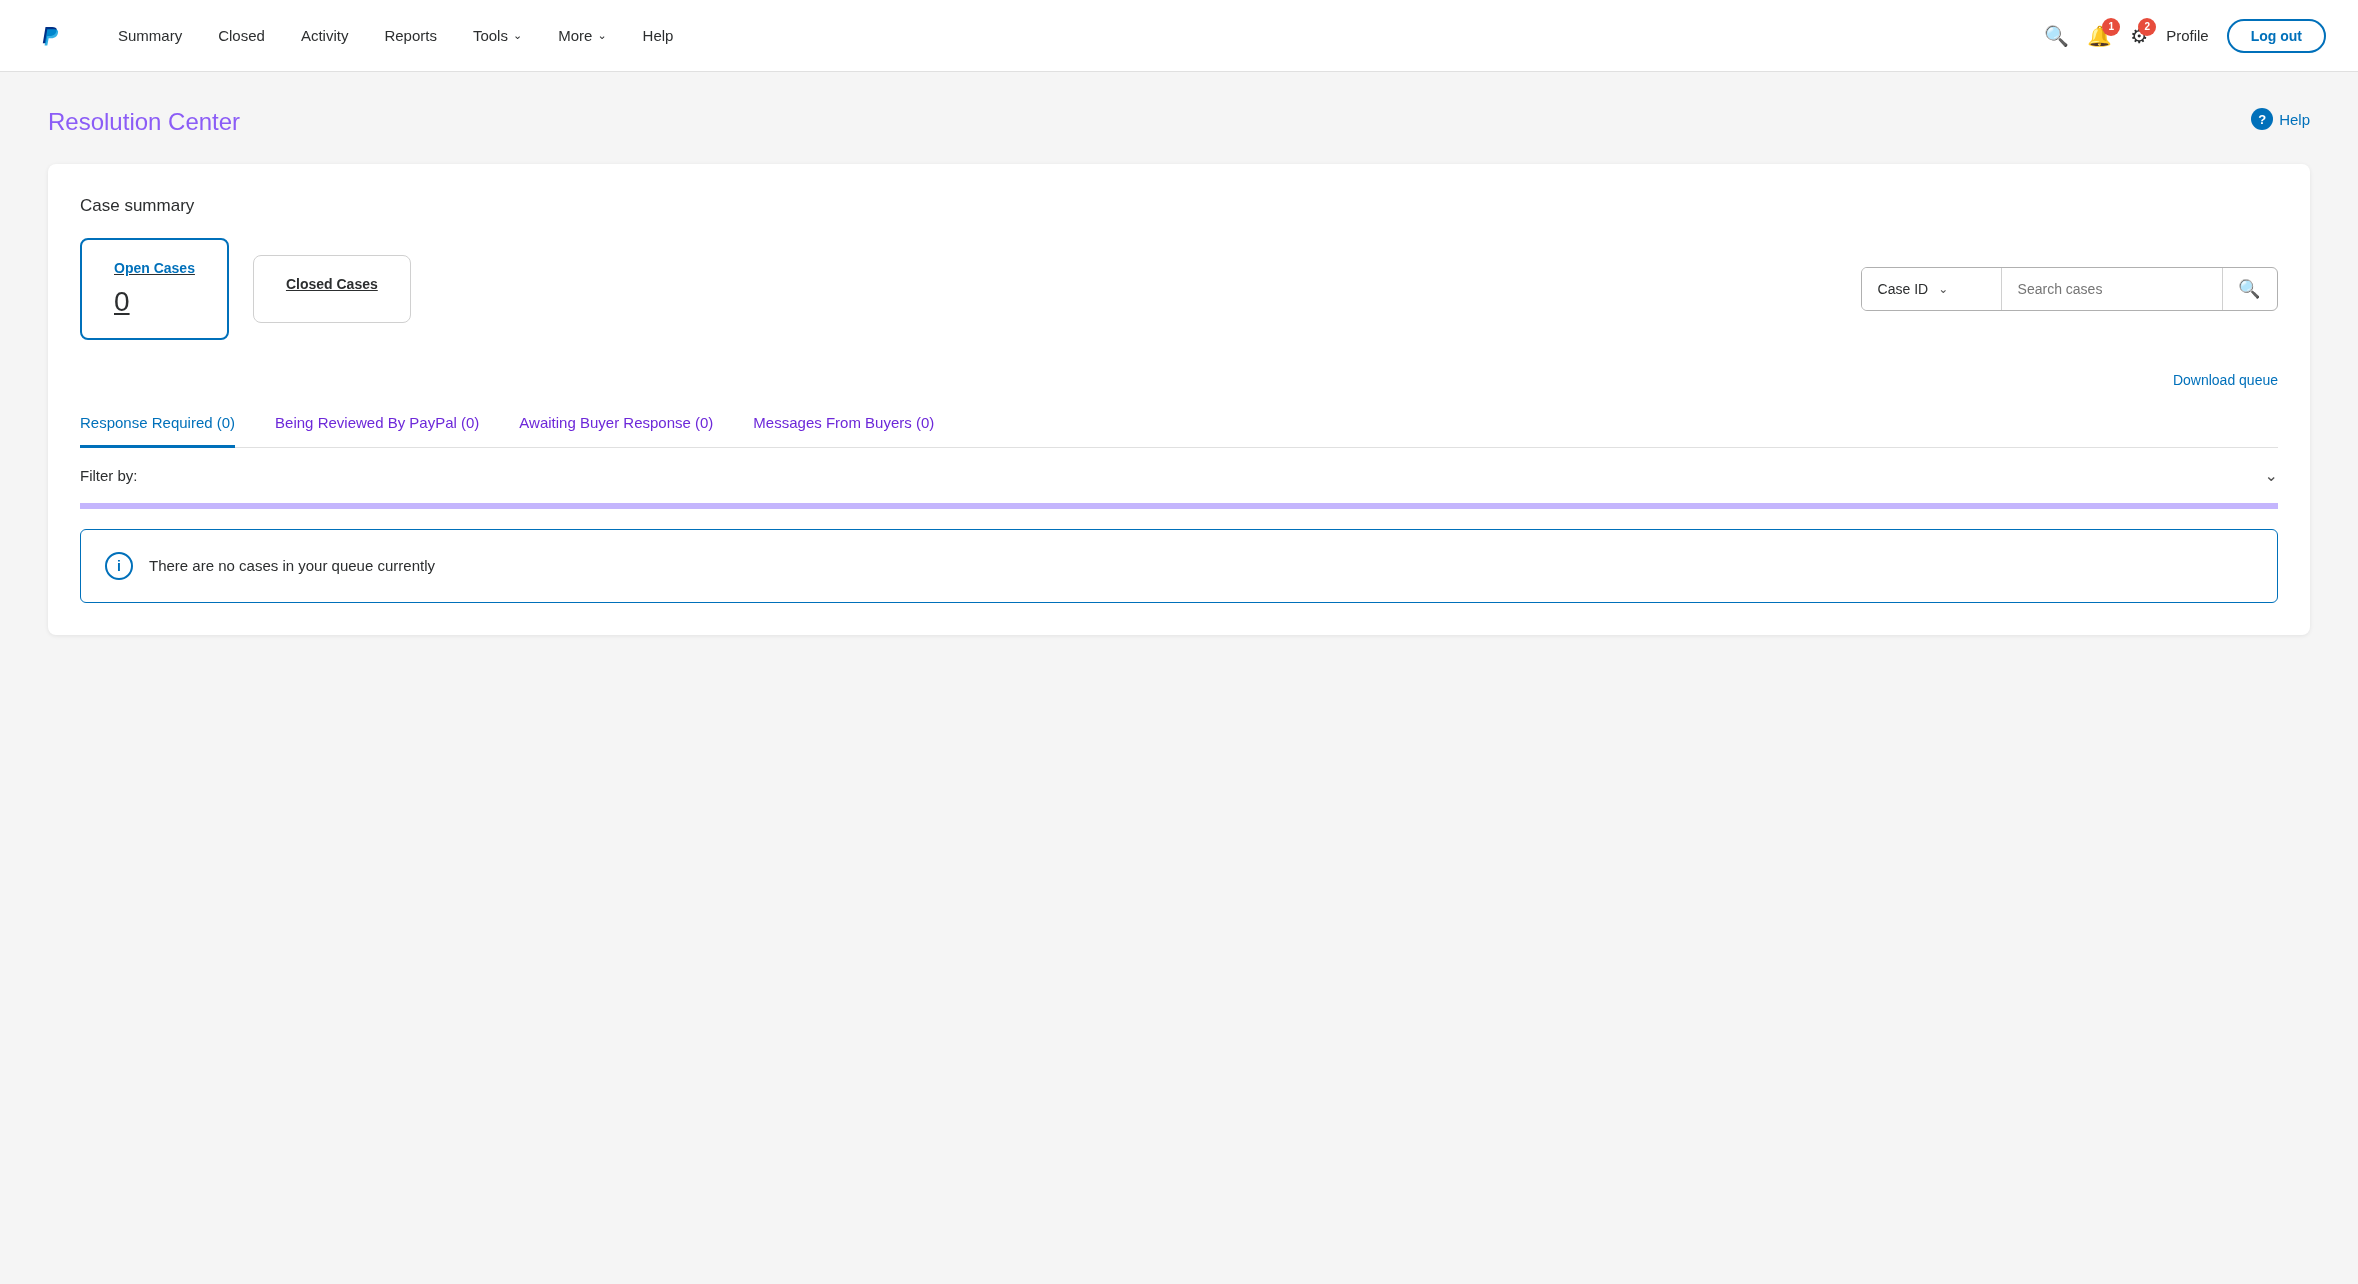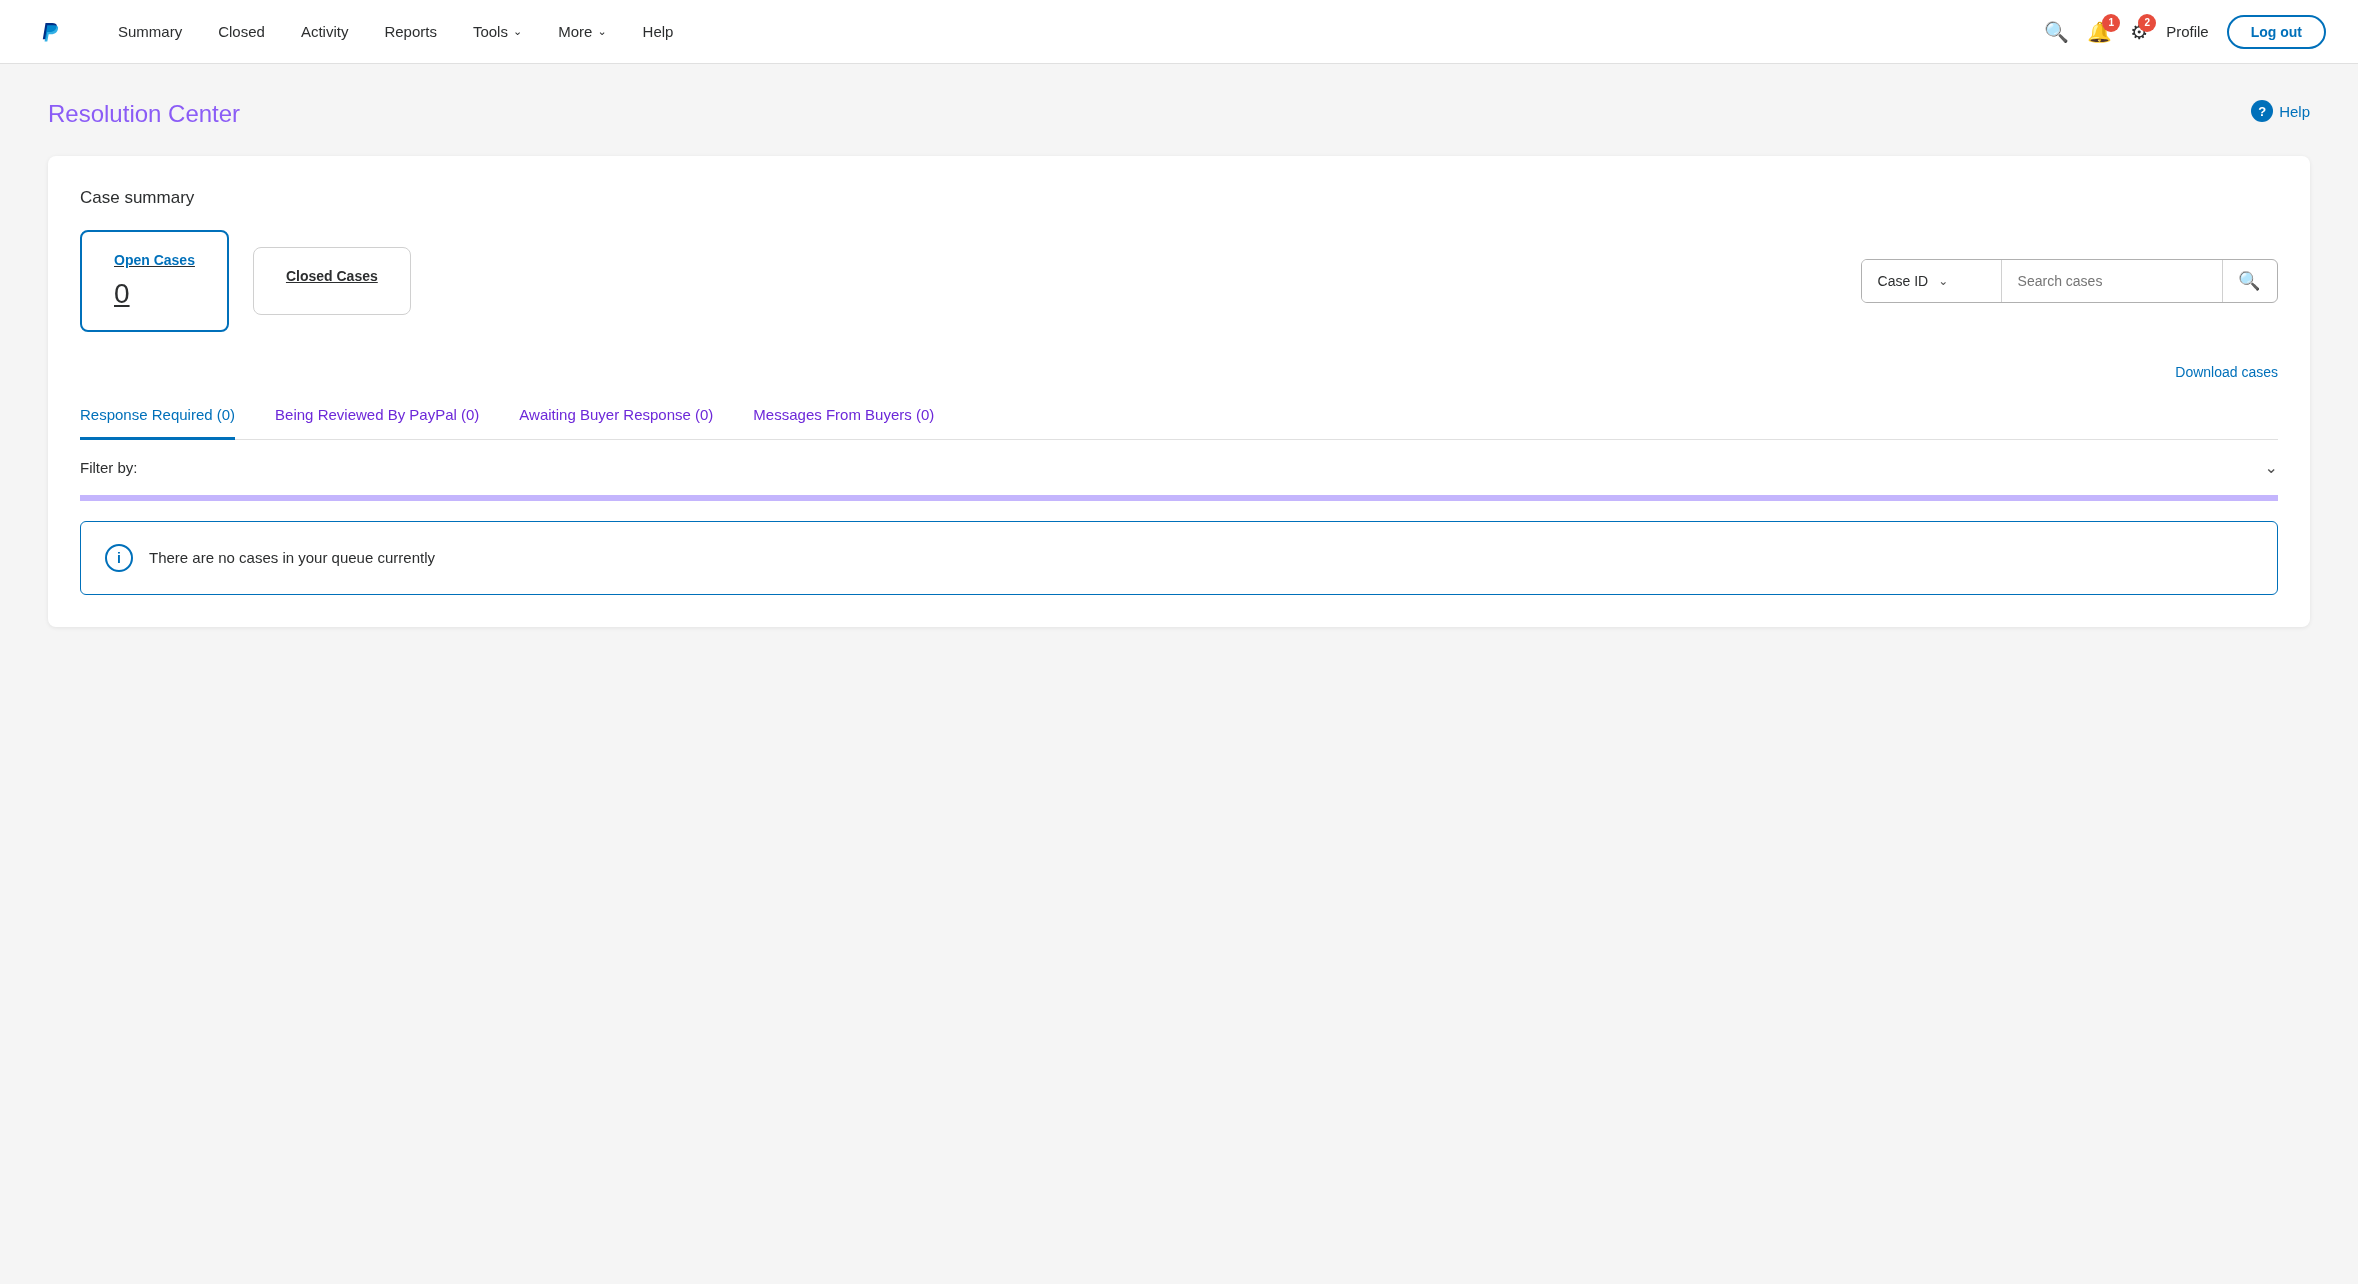--- a/index.html
+++ b/index.html
@@ -5,21 +5,21 @@
     * { box-sizing: border-box; margin: 0; padding: 0; }
     body { font-family: "Helvetica Neue", Arial, sans-serif; background: #f5f5f5; color: #2c2e2f; font-size: 14px; }
 
     
     .header {
       background: #fff;
       border-bottom: 1px solid #e0e0e0;
       display: flex;
       align-items: center;
       padding: 0 32px;
-      height: 64px;
+      height: 72px;
       position: relative;
       z-index: 10;
     }
     .header-logo {
       display: flex;
       align-items: center;
       margin-right: 32px;
     }
     .paypal-logo {
       width: 36px;
@@ -380,21 +380,21 @@
           </div>
           <input class="search-input" type="text" placeholder="Search cases" style="">
           <button class="search-btn">
             <span>🔍</span>
           </button>
         </div>
       </div>
     </div>
 
     <div class="download-row">
-      <a class="download-link">Download cases</a>
+      <a class="download-link">Download queue</a>
     </div>
 
     <div class="tabs">
       <div class="tab active">Response Required (0)</div>
       <div class="tab">Being Reviewed By PayPal (0)</div>
       <div class="tab">Awaiting Buyer Response (0)</div>
       <div class="tab">Messages From Buyers (0)</div>
     </div>
 
     <div class="filter-row">

